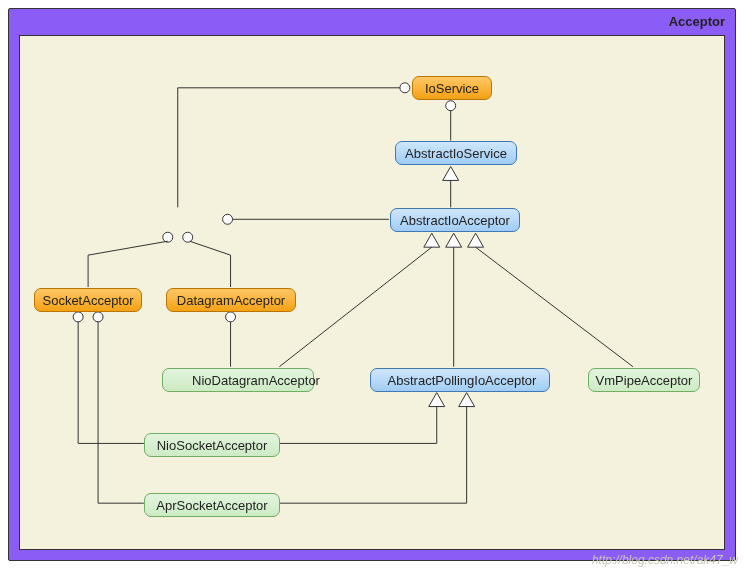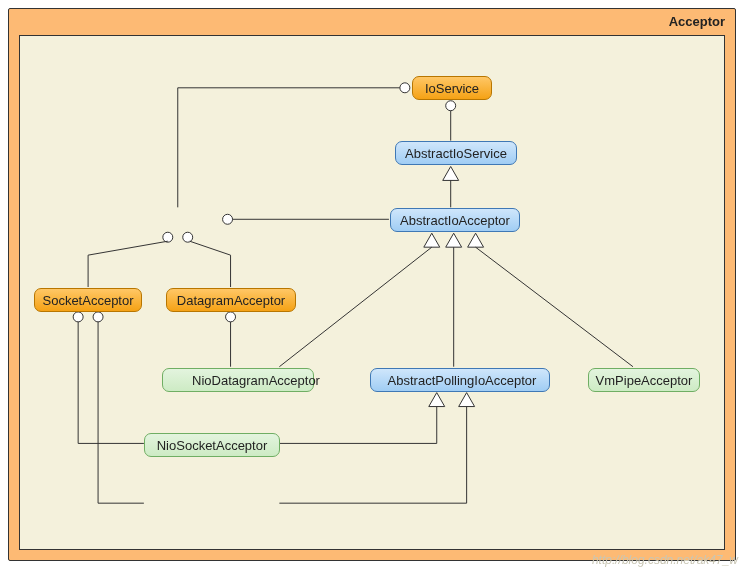--- a/index.html
+++ b/index.html
@@ -1,16 +1,16 @@
 <!DOCTYPE html>
 <html><head>
 <meta charset="utf-8">
 <style>
   html,body{margin:0;padding:0;width:744px;height:569px;font-family:"Helvetica Neue",Arial,sans-serif;font-size:13px;color:#222;}
-  .outer{position:absolute;left:8px;top:8px;width:728px;height:553px;background:#fdba74;border:1px solid #333;border-radius:2px;box-sizing:border-box;}
+  .outer{position:absolute;left:8px;top:8px;width:728px;height:553px;background:#8b5cf6;border:1px solid #333;border-radius:2px;box-sizing:border-box;}
   .titlebar{height:26px;line-height:26px;text-align:right;padding-right:10px;font-weight:600;color:#222;}
   .inner{position:absolute;left:10px;top:26px;right:10px;bottom:10px;background:#f4f1dc;border:1px solid #333;box-sizing:border-box;}
   .node{position:absolute;display:flex;align-items:center;justify-content:center;white-space:nowrap;padding:0 12px;height:24px;border:1px solid;border-radius:7px;box-sizing:border-box;z-index:3;}
   .orange{background:linear-gradient(#ffc766,#f5a215);border-color:#b87600;}
   .blue{background:linear-gradient(#cfe6fb,#a0cdf4);border-color:#3f78b5;}
   .green{background:linear-gradient(#e3f4de,#cdebc4);border-color:#6fae63;}
   svg.edges{position:absolute;left:0;top:0;width:100%;height:100%;z-index:1;}
   .lolli{fill:#fff;stroke:#333;stroke-width:1;}
   .edge{stroke:#333;stroke-width:1;fill:none;}
   .tri{fill:#fff;stroke:#333;stroke-width:1;}
@@ -25,20 +25,21 @@
 
     <div class="node blue" style="left:375px;top:105px;width:122px;">AbstractIoService</div>
     <div class="node orange" style="left:392px;top:40px;width:80px;">IoService</div>
     <div class="node blue" style="left:370px;top:172px;width:130px;">AbstractIoAcceptor</div>
     <div class="node orange" style="left:14px;top:252px;width:108px;">SocketAcceptor</div>
     <div class="node orange" style="left:146px;top:252px;width:130px;">DatagramAcceptor</div>
     <div class="node green" style="left:142px;top:332px;width:152px;padding-left:48px;">NioDatagramAcceptor</div>
     <div class="node blue" style="left:350px;top:332px;width:180px;padding-left:16px;">AbstractPollingIoAcceptor</div>
     <div class="node green" style="left:124px;top:397px;width:136px;">NioSocketAcceptor</div>
     <div class="node green" style="left:568px;top:332px;width:112px;">VmPipeAcceptor</div>
+    <div class="node green" style="left:124px;top:457px;width:136px;">AprSocketAcceptor</div>
 
     <svg class="edges" viewBox="0 0 706 515">
 
       <circle class="lolli" cx="386" cy="52" r="5"></circle>
       <path class="edge" d="M158 172 L158 52 L381 52"></path>
 
       <circle class="lolli" cx="432" cy="70" r="5"></circle>
       <path class="edge" d="M432 105 L432 75"></path>
 
       <polygon class="tri" points="432,131 424,145 440,145"></polygon>

